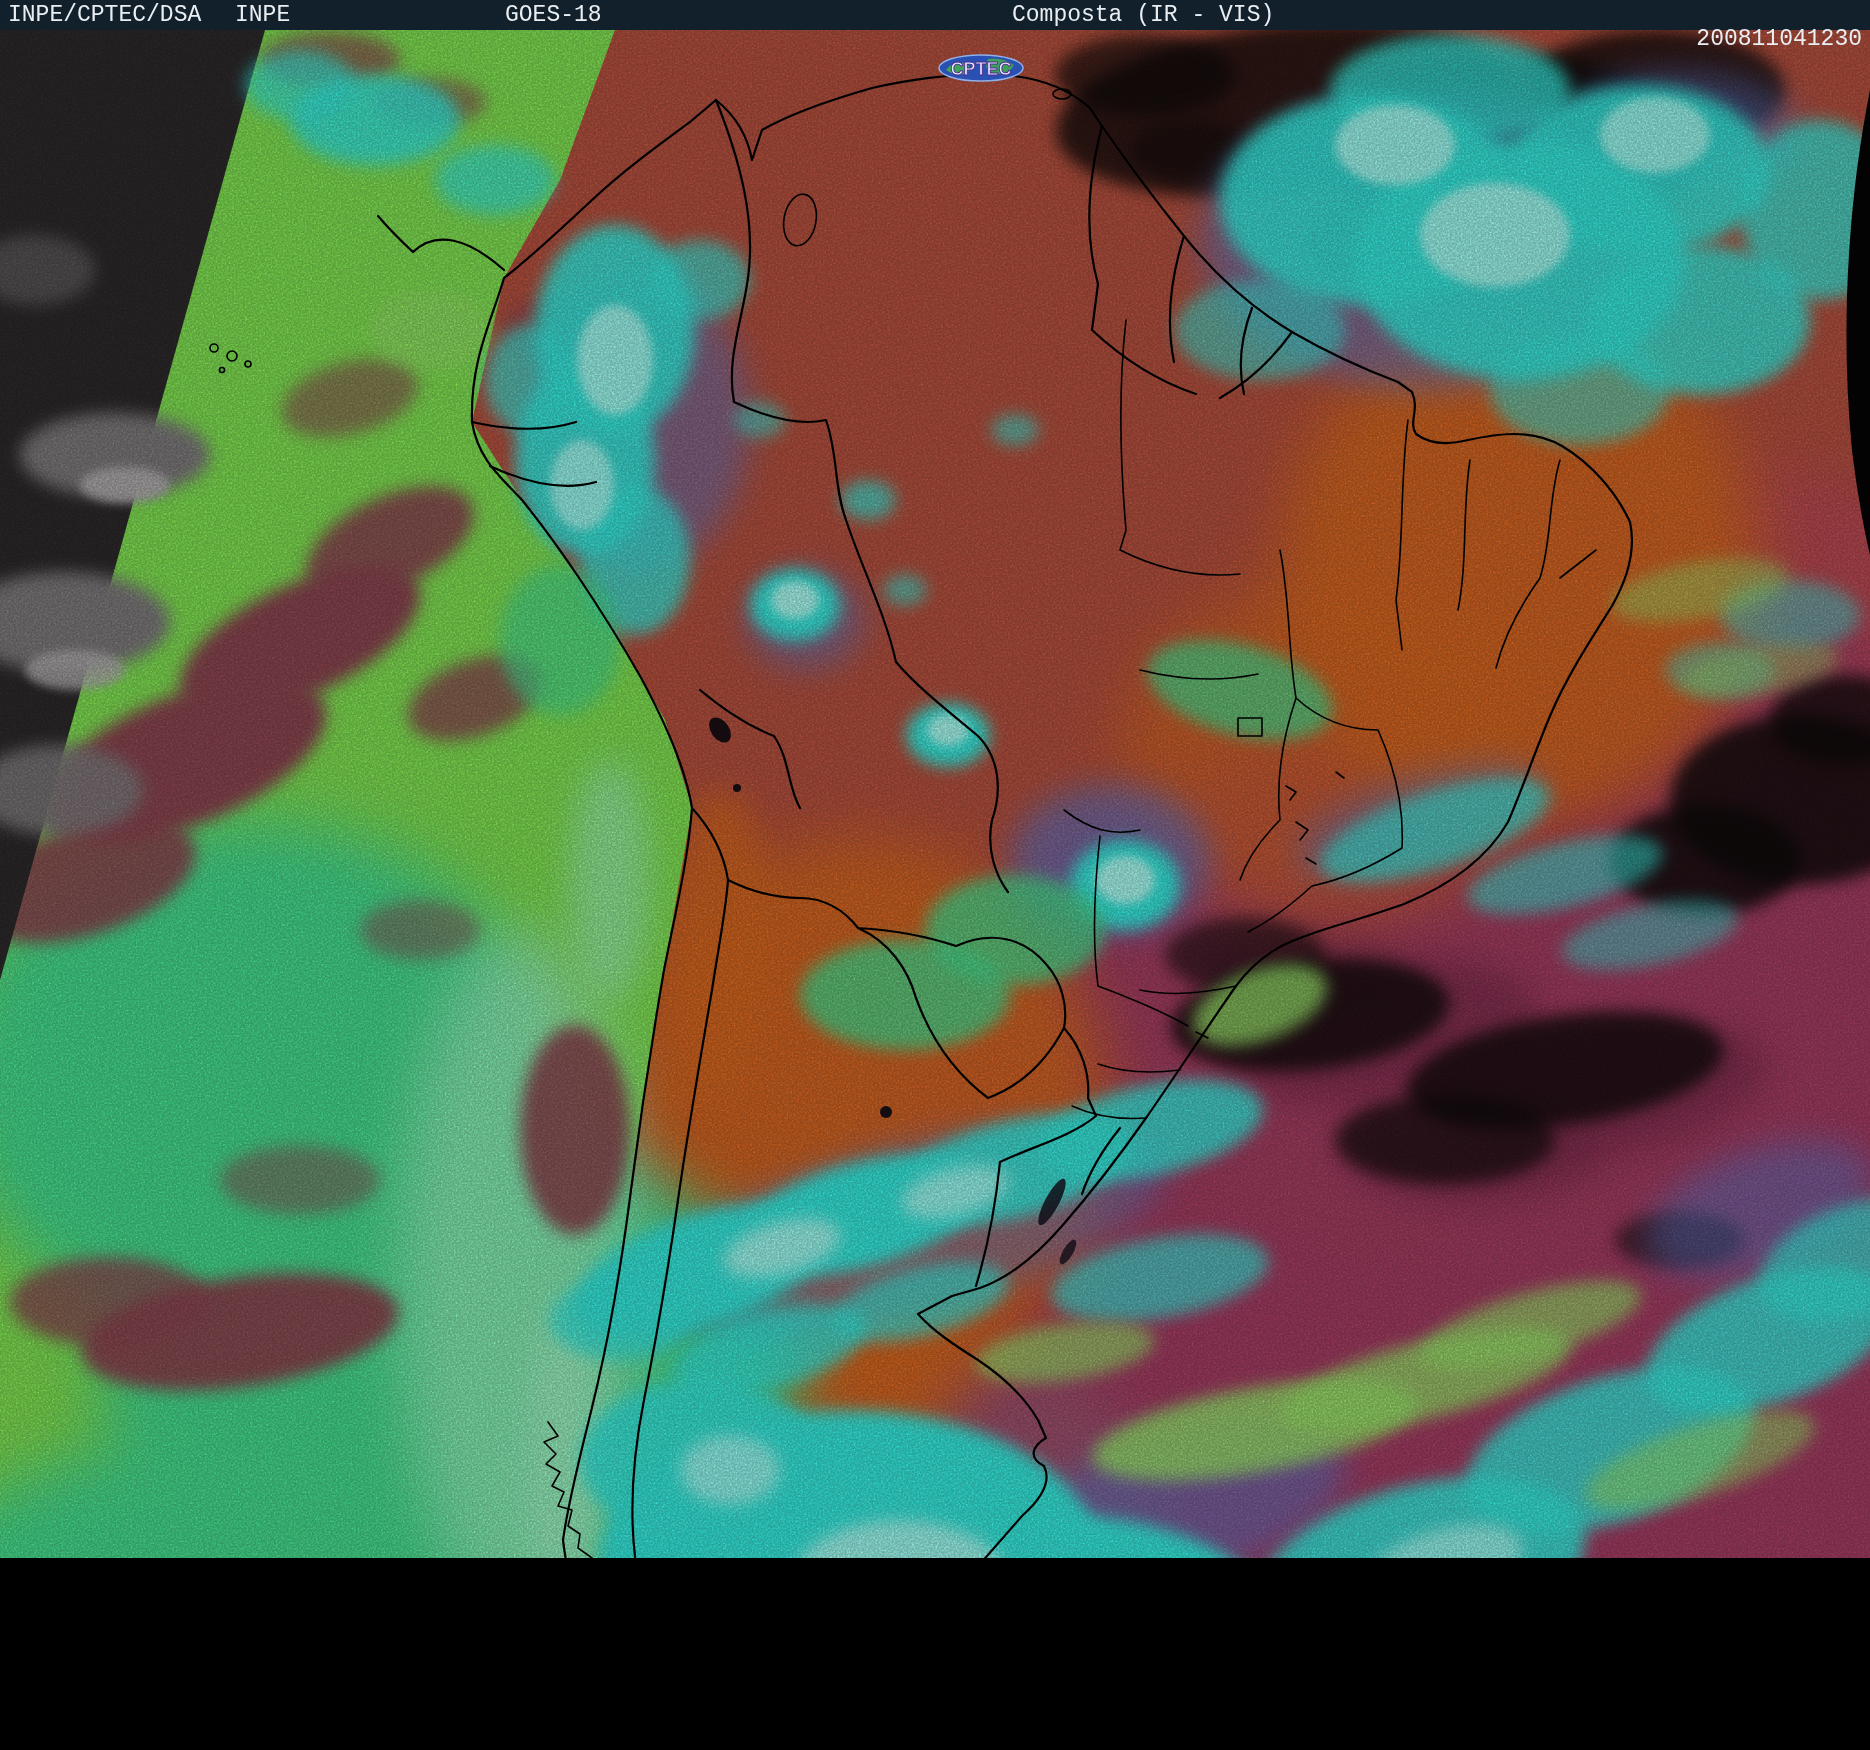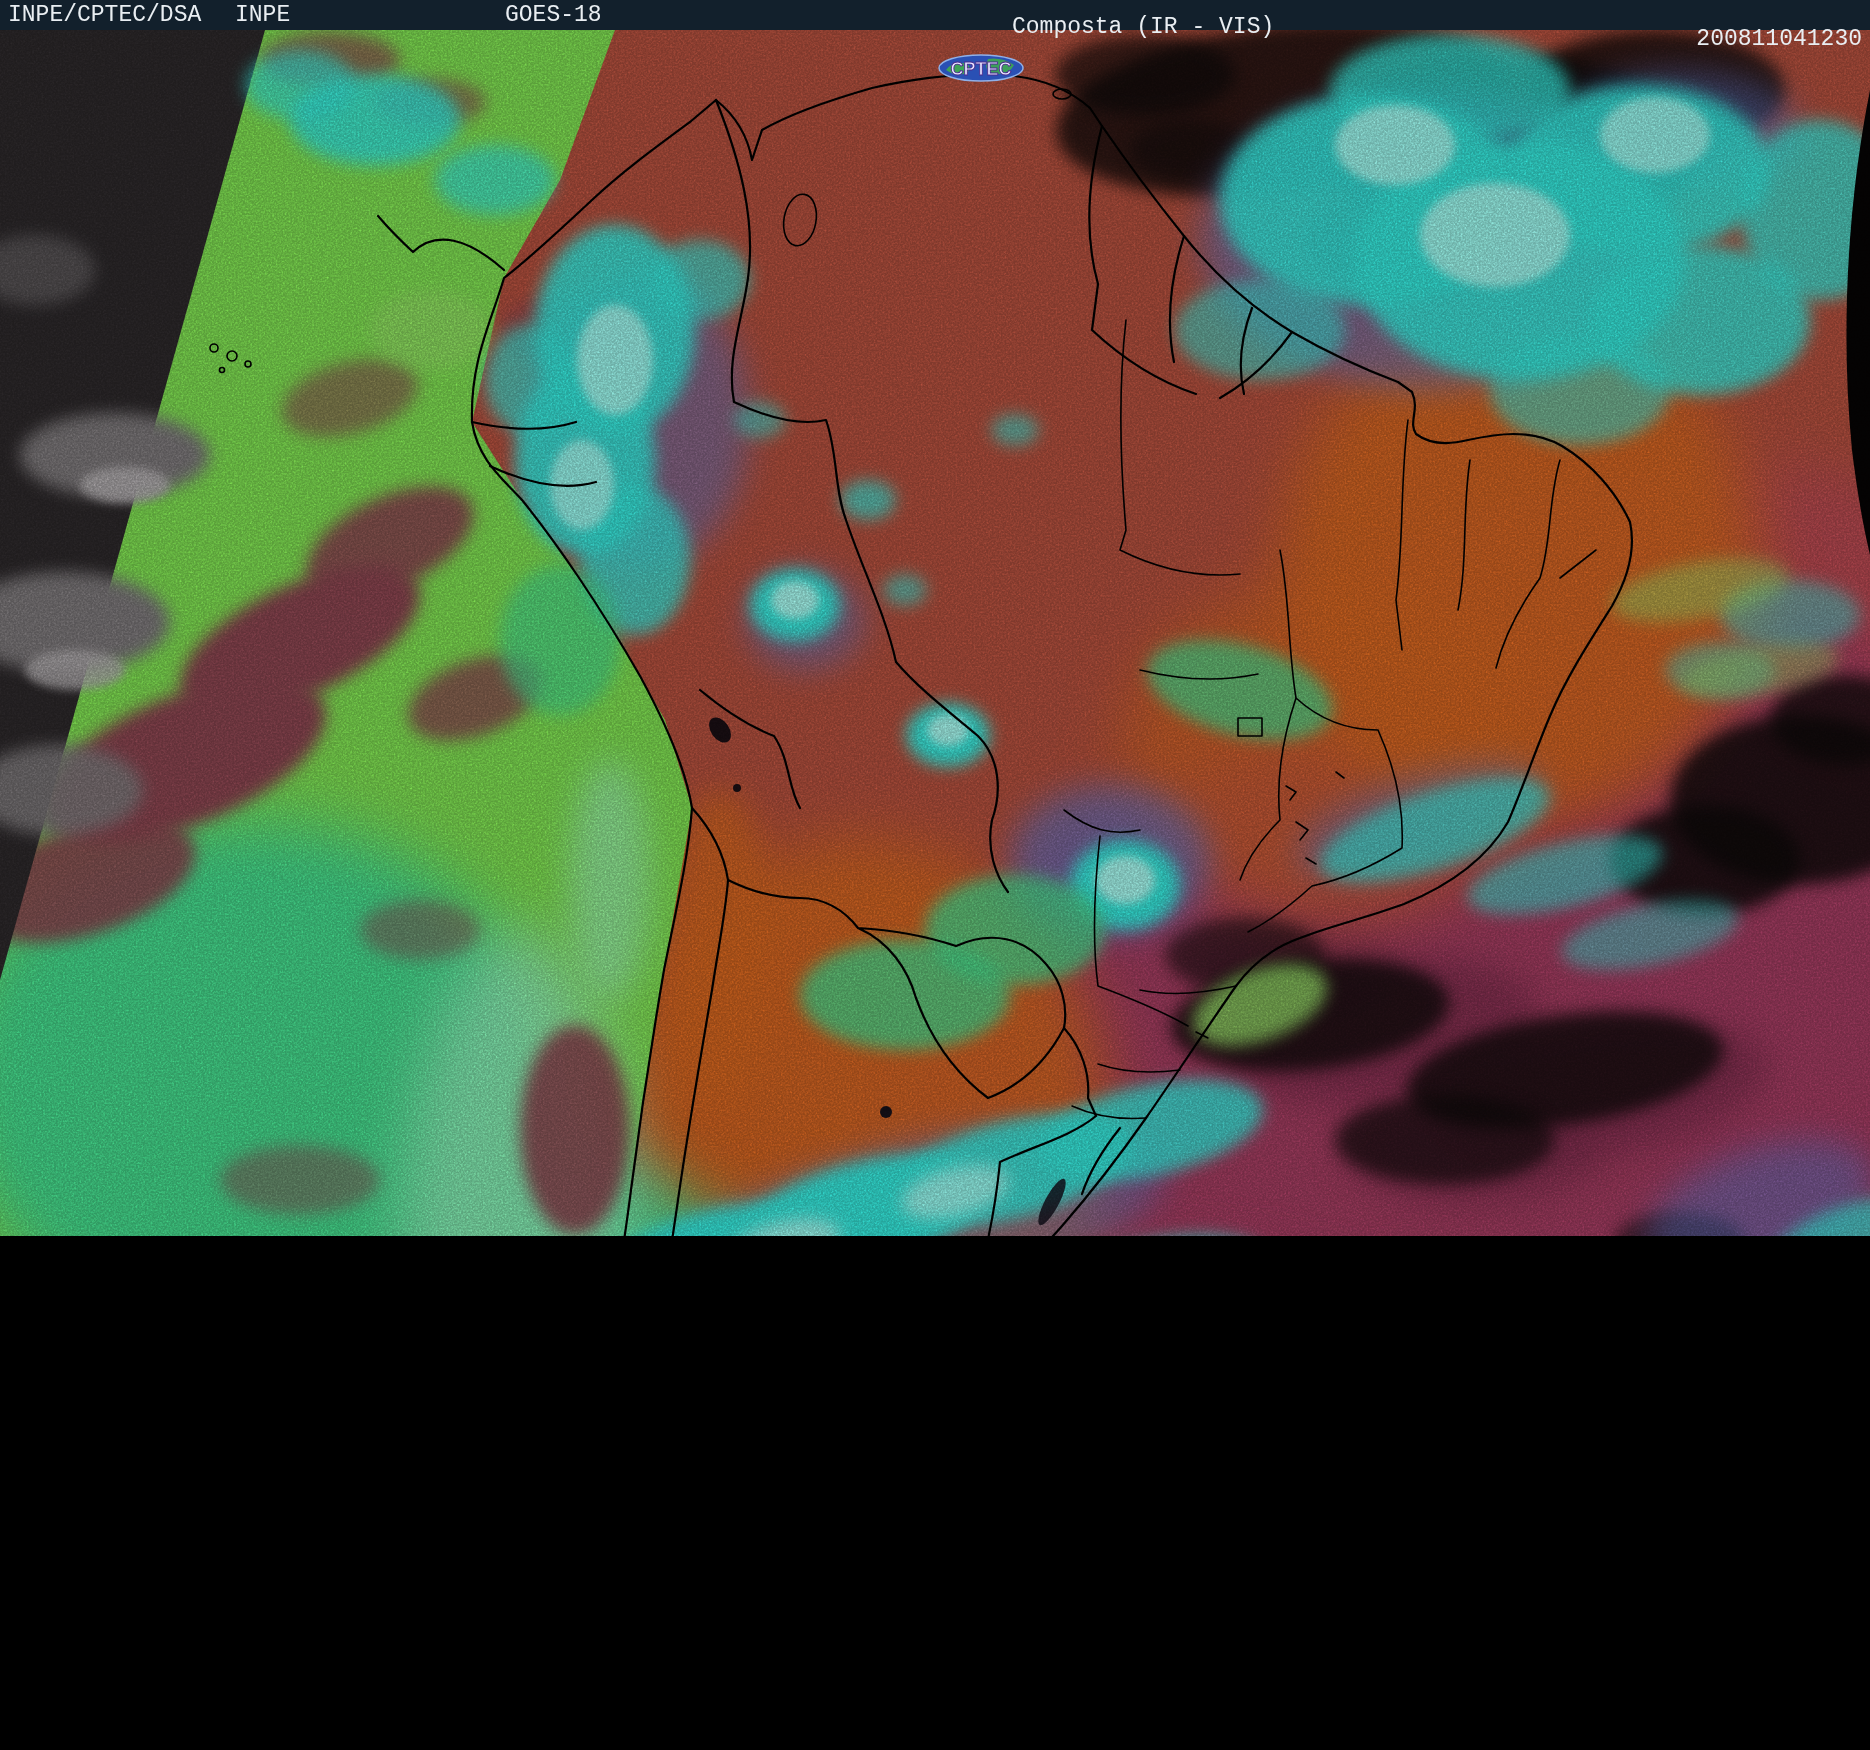--- a/index.html
+++ b/index.html
@@ -1,26 +1,26 @@
 <!DOCTYPE html>
 <html style="--header-bg: #12202c; --header-text: #e9eef2; --land-red: #b3503e; --land-orange: #d4661f; --ocean-wine: #a23c62; --ocean-wine-dark: #7c2c4c; --ocean-pink: #b84856; --mauve: #9a5570; --pacific-green: #7fdf52; --teal-green: #45d98c; --pale-mint: #9cf0c0; --cyan-cloud: #35e6da; --cyan-core: #a5f8ee; --blue-shadow: #5677c8; --green-streak: #96dd68; --maroon-patch: #8a4550; --dark-nodata: #2d292b; --gray-cloud: #7d797b; --black-speckle: #0e0a0a; --border-line: #000000; --edge-black: #060404; --bottom-strip: #0a1219; --logo-blue: #2a50b4; --logo-ring: #8fb0e8; --logo-green: #3fae4a; --logo-text-fill: #e8e4ff; --logo-text-stroke: #4a2a8c;"><head>
 <meta charset="utf-8">
 <style>
   html,body{margin:0;padding:0;background:#000;}
-  .stage{position:relative;width:1870px;height:1236px;overflow:hidden;
+  .stage{position:relative;width:1870px;height:1558px;overflow:hidden;
          font-family:"Liberation Mono","DejaVu Sans Mono",monospace;}
   
   .hdr{position:absolute;left:0;top:0;width:1870px;height:30px;
        background:var(--header-bg,#12202c);z-index:5;}
   .hdr span{position:absolute;top:2px;font-size:23px;line-height:26px;
             color:var(--header-text,#e9eef2);white-space:pre;}
   .h-agency{left:8px;}
   .h-noaa{left:235px;}
   .h-sat{left:505px;}
-  .h-prod{left:1012px;margin-top:12px;}
+  .h-prod{left:1012px;}
   .h-time{right:8px;margin-top:24px;}
   .logo{position:absolute;left:938px;top:1px;width:86px;height:28px;}
   
   .map{position:absolute;left:0;top:30px;width:1870px;height:1720px;}
   svg{display:block;}
   
   .f-red{fill:var(--land-red,#b3503e)} .f-orange{fill:var(--land-orange,#d4661f)}
   .f-wine{fill:var(--ocean-wine,#a23c62)} .f-winedark{fill:var(--ocean-wine-dark,#7c2c4c)}
   .f-pink{fill:var(--ocean-pink,#b84856)} .f-mauve{fill:var(--mauve,#9a5570)}
   .f-green{fill:var(--pacific-green,#7fdf52)} .f-teal{fill:var(--teal-green,#45d98c)}

